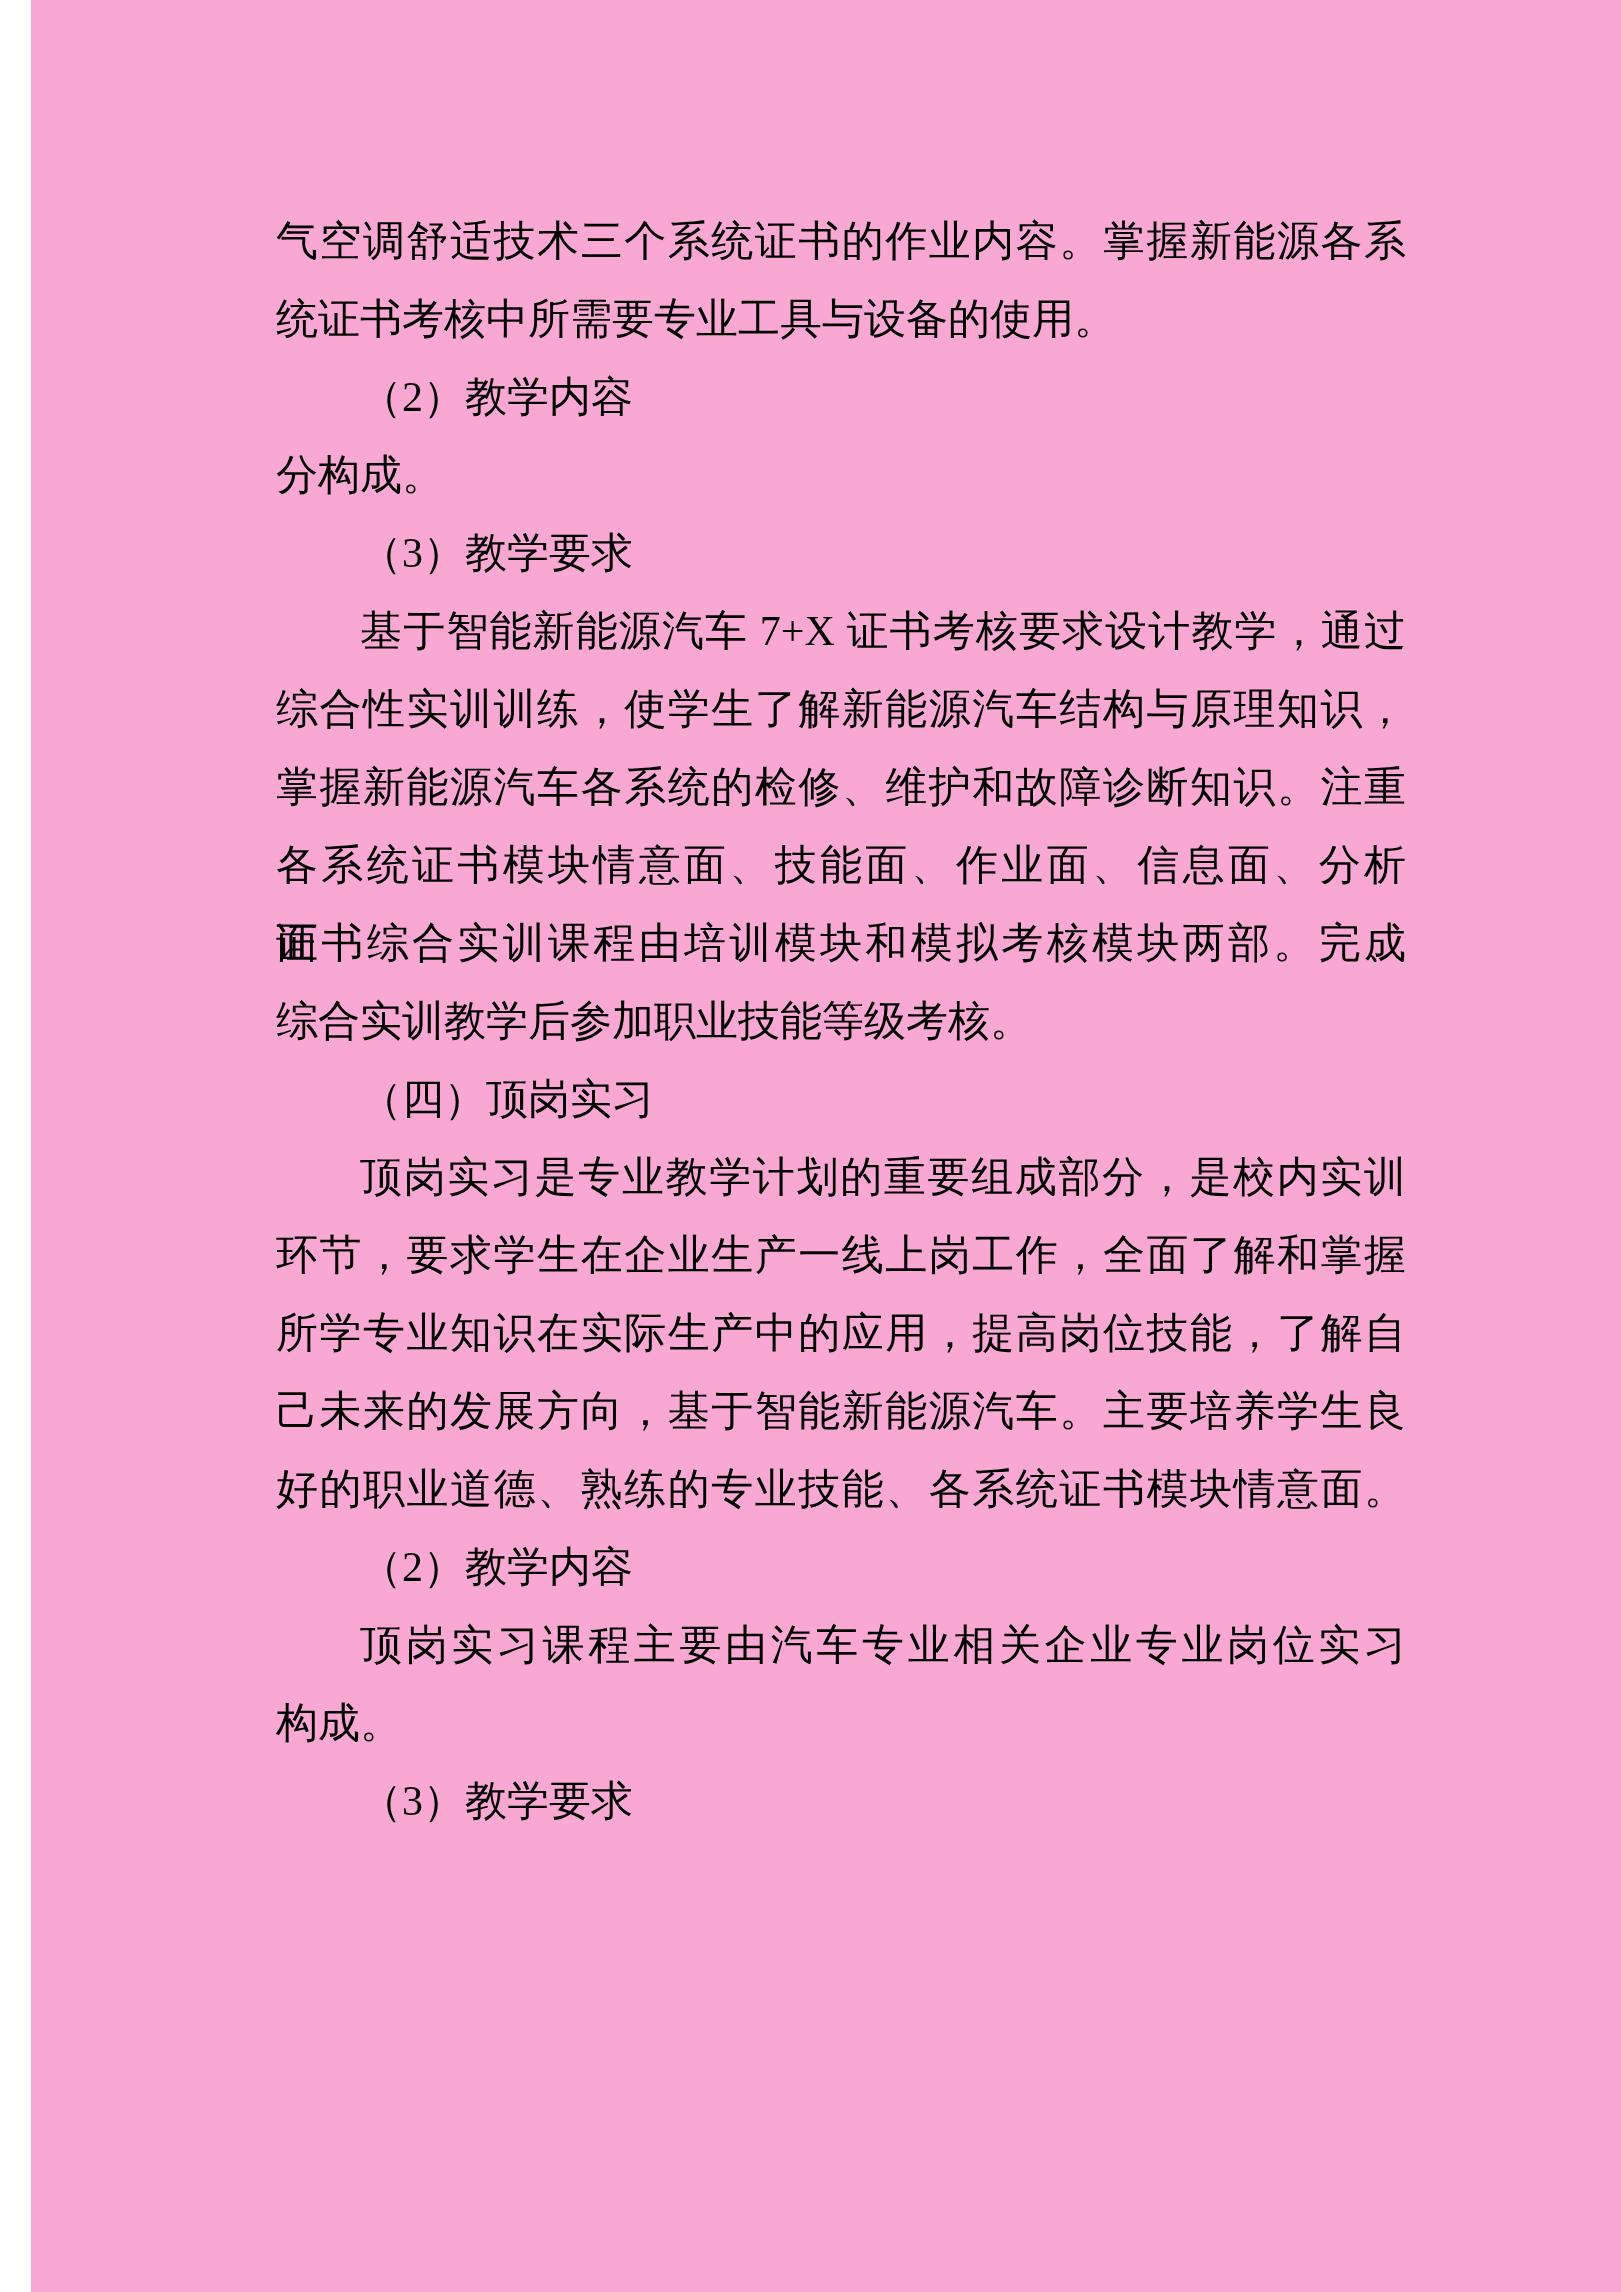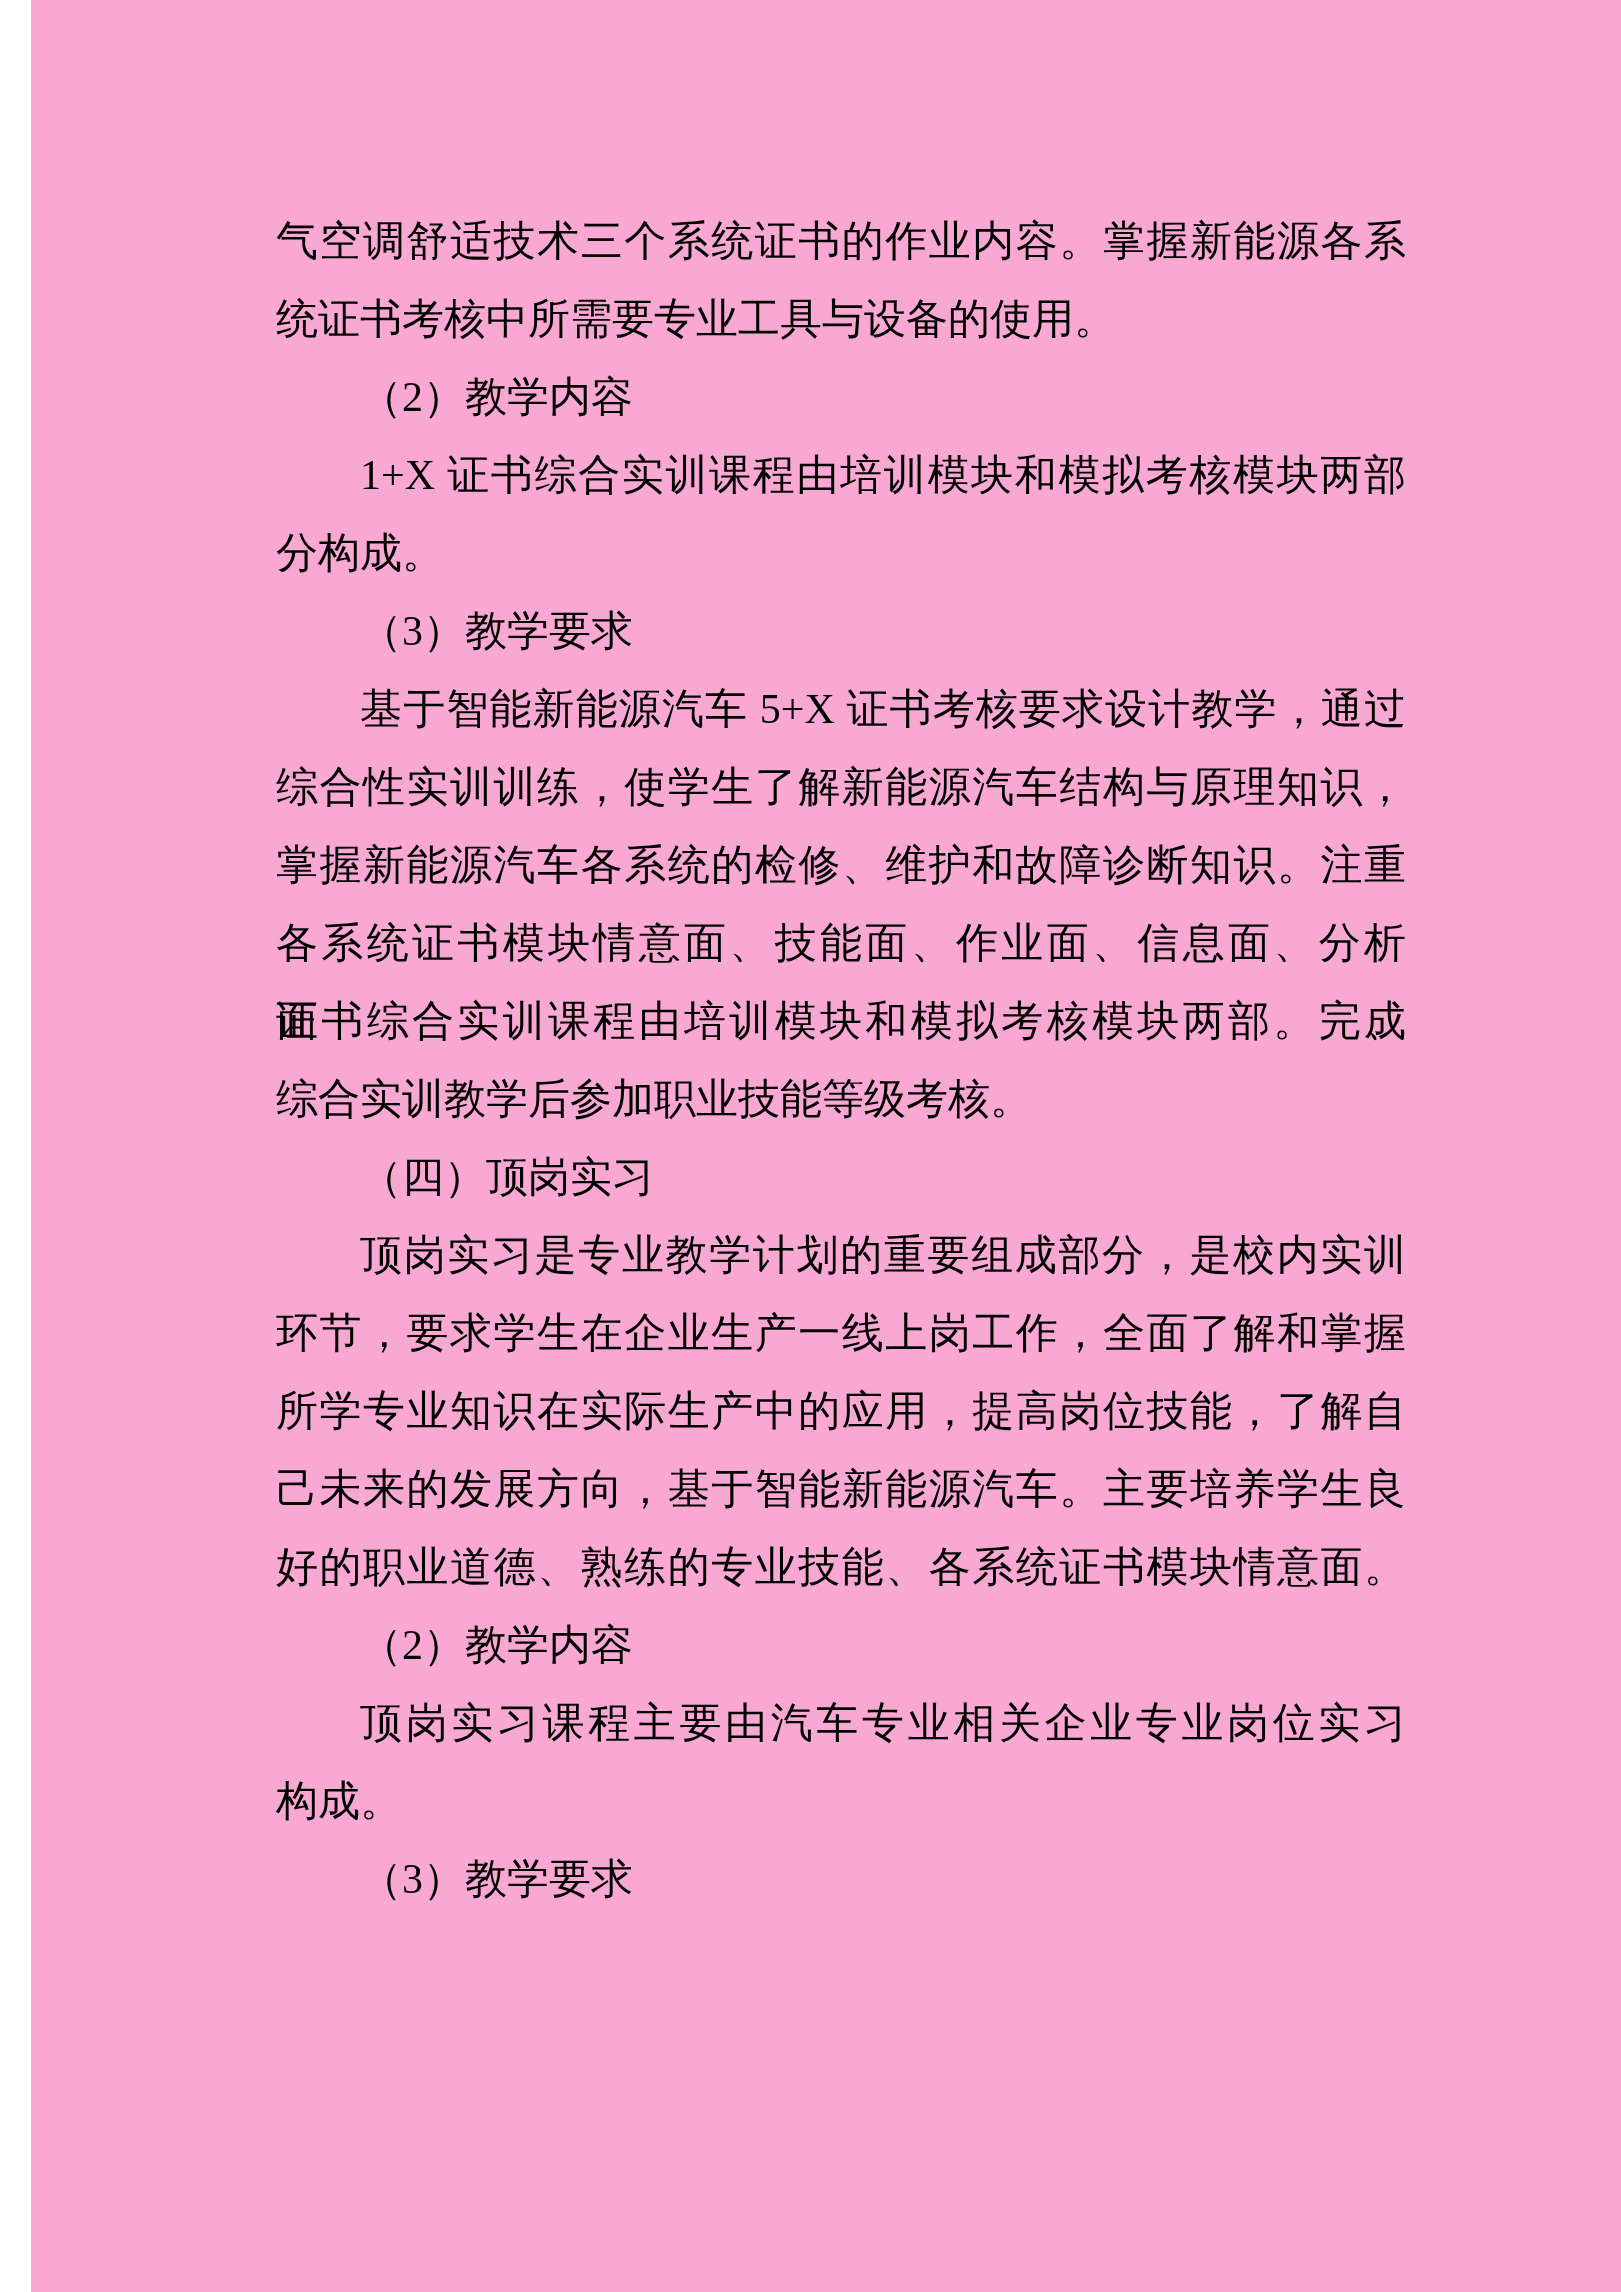--- a/index.html
+++ b/index.html
@@ -48,24 +48,23 @@
   }
 </style>
 </head>
 <body>
 
 <div class="page" style="background: #f9a8d4; color: rgb(0, 0, 0); margin-left: 31px;">
   <div class="text-block">
       <div class="line justify">气空调舒适技术三个系统证书的作业内容。掌握新能源各系</div>
       <div class="line">统证书考核中所需要专业工具与设备的使用。</div>
       <div class="line indent">（2）教学内容</div>
-      <div class="line indent justify">1+X 证书综合实训课程由培训模块和模拟考核模块两部</div>
       <div class="line">分构成。</div>
       <div class="line indent">（3）教学要求</div>
-      <div class="line indent justify">基于智能新能源汽车 5+X 证书考核要求设计教学，通过</div>
+      <div class="line indent justify">基于智能新能源汽车 7+X 证书考核要求设计教学，通过</div>
       <div class="line justify">综合性实训训练，使学生了解新能源汽车结构与原理知识，</div>
       <div class="line justify">掌握新能源汽车各系统的检修、维护和故障诊断知识。注重</div>
       <div class="line justify">各系统证书模块情意面、技能面、作业面、信息面、分析面、</div>
       <div class="line justify">证书综合实训课程由培训模块和模拟考核模块两部。完成</div>
       <div class="line">综合实训教学后参加职业技能等级考核。</div>
       <div class="line indent">（四）顶岗实习</div>
       <div class="line indent justify">顶岗实习是专业教学计划的重要组成部分，是校内实训</div>
       <div class="line justify">环节，要求学生在企业生产一线上岗工作，全面了解和掌握</div>
       <div class="line justify">所学专业知识在实际生产中的应用，提高岗位技能，了解自</div>
       <div class="line justify">己未来的发展方向，基于智能新能源汽车。主要培养学生良</div>

